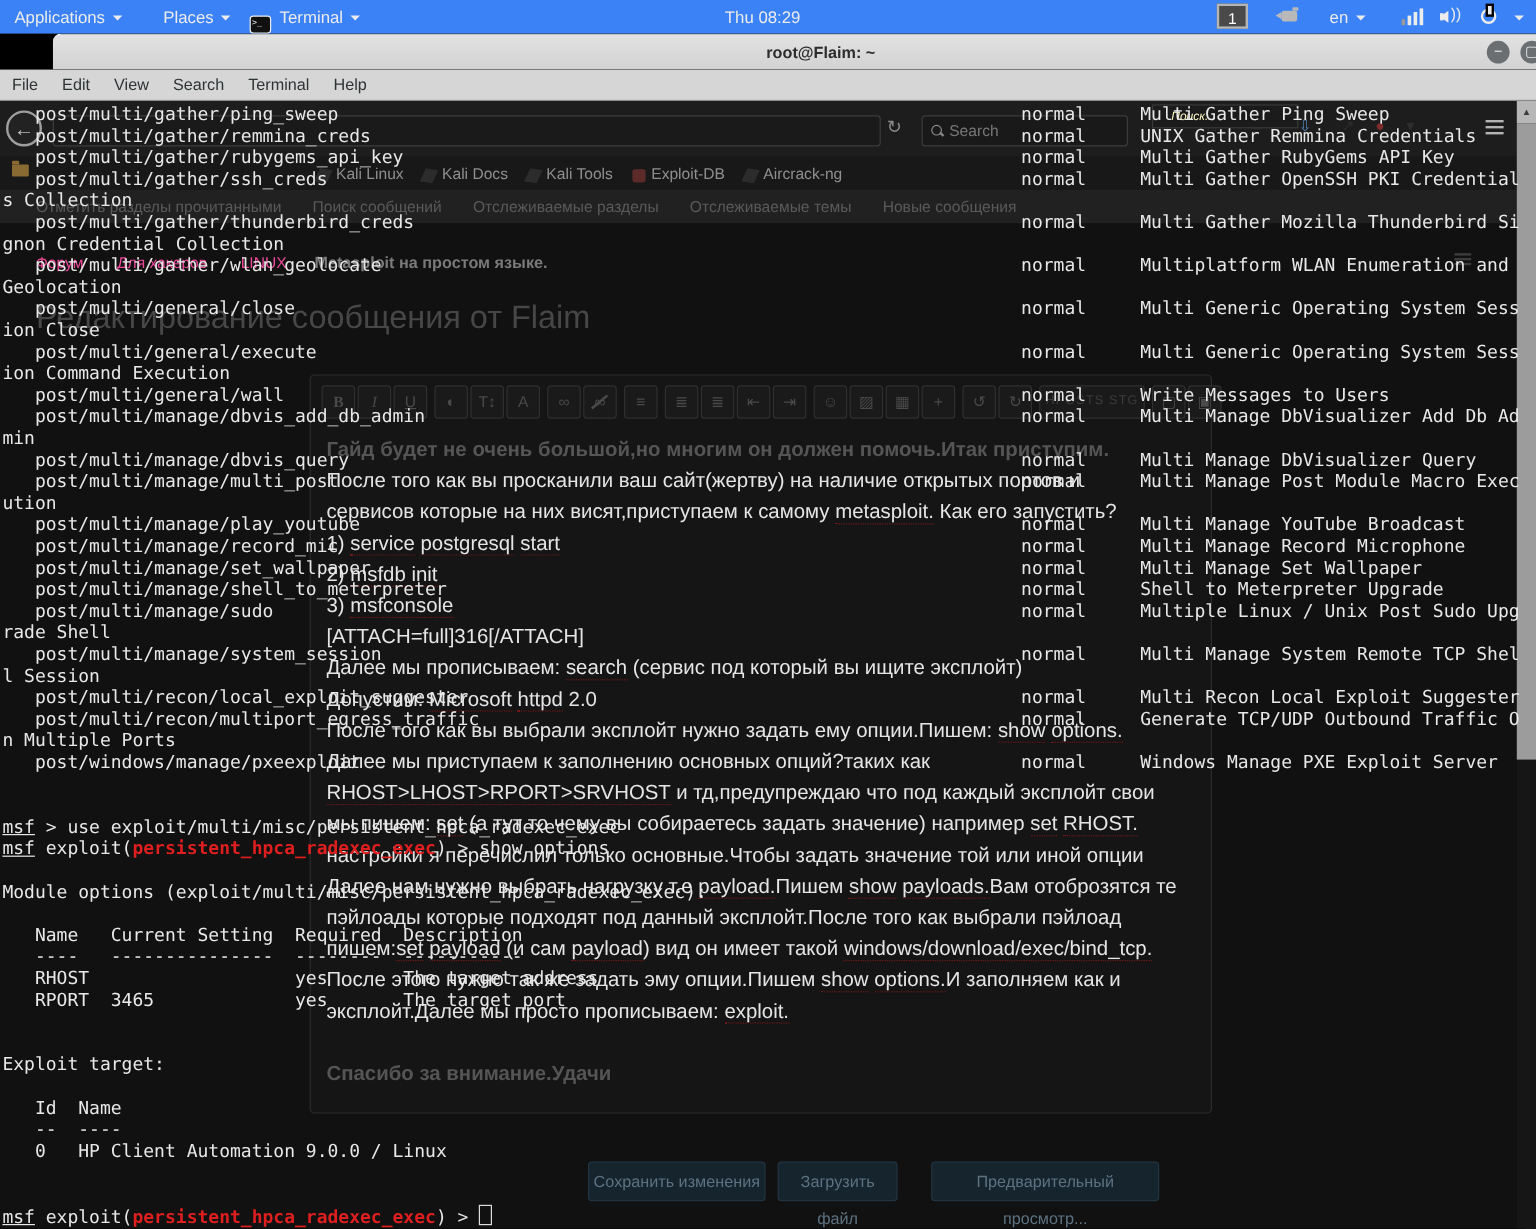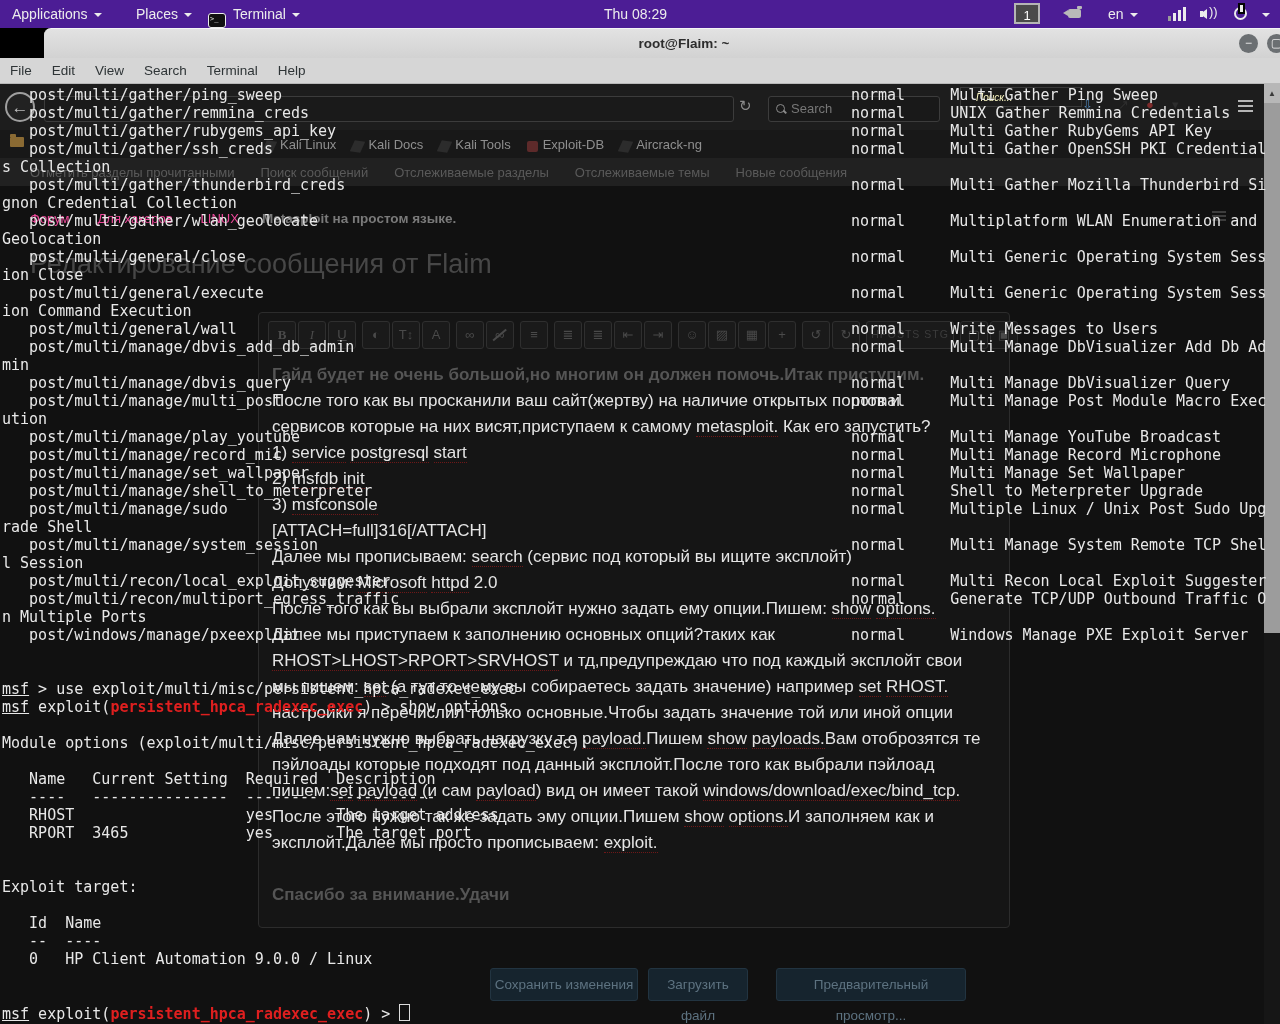--- a/index.html
+++ b/index.html
@@ -1,21 +1,21 @@
 <!DOCTYPE html>
 <html><head>
 <meta charset="utf-8">
 <style>
   html,body{margin:0;padding:0;background:#000;}
   body{width:1280px;height:1024px;position:relative;overflow:hidden;
        font-family:"Liberation Sans",sans-serif;-webkit-font-smoothing:antialiased;}
   .abs{position:absolute;}
 
   
-  #panel{left:0;top:0;width:1280px;height:28px;background:#4c1d95;color:#ececec;font-size:14px;}
+  #panel{left:0;top:0;width:1280px;height:28px;background:#3b82f6;color:#ececec;font-size:14px;}
   .pitem{position:absolute;top:4px;height:20px;line-height:20px;color:#ececec;}
   .caret{display:inline-block;width:0;height:0;border-left:4px solid transparent;border-right:4px solid transparent;border-top:4px solid #ececec;margin-left:6px;vertical-align:middle;}
   .termico{display:inline-block;width:15px;height:13px;border:1.5px solid #ececec;border-radius:3px;background:#111;color:#ececec;font-size:7px;line-height:11px;text-align:left;padding-left:1px;vertical-align:-2px;margin-right:7px;font-family:"DejaVu Sans Mono",monospace;}
   #ws-badge{left:1014px;top:3px;width:26px;height:21px;background:#4a4a4a;border:2px solid #b5b5b5;color:#fff;text-align:center;line-height:21px;font-size:13px;box-sizing:border-box;}
   .cam{left:1068px;top:9px;width:13px;height:9px;background:#b9b9b9;border-radius:2px;}
   .cam:before{content:"";position:absolute;left:-5px;top:1px;border-top:3.5px solid transparent;border-bottom:3.5px solid transparent;border-right:5px solid #b9b9b9;}
   .cam:after{content:"";position:absolute;right:-1px;top:-3px;width:5px;height:3px;background:#b9b9b9;border-radius:1px;}
   .bars{left:1168px;top:7px;width:22px;height:14px;}
   .bars span{position:absolute;bottom:0;width:3px;background:#ececec;}
   .vol{left:1200px;top:7px;width:22px;height:14px;}

